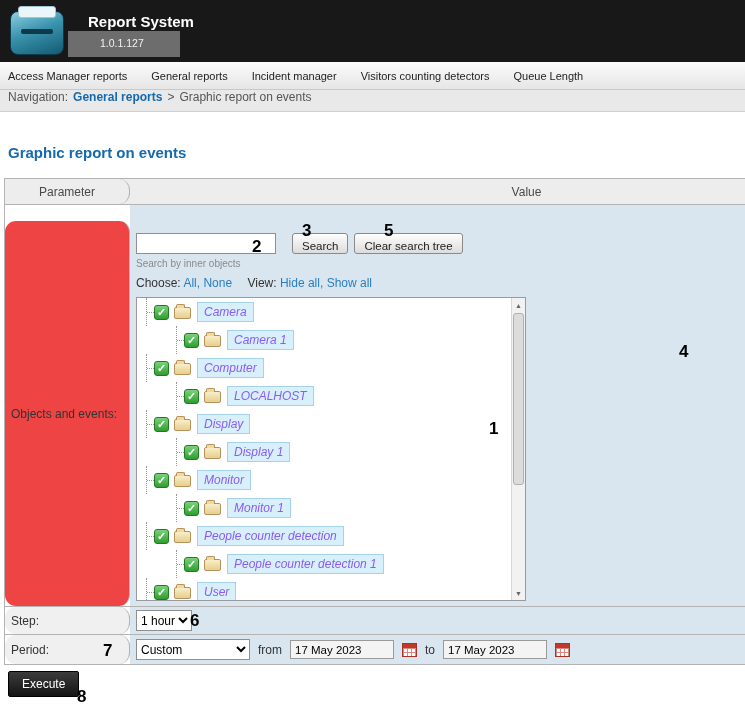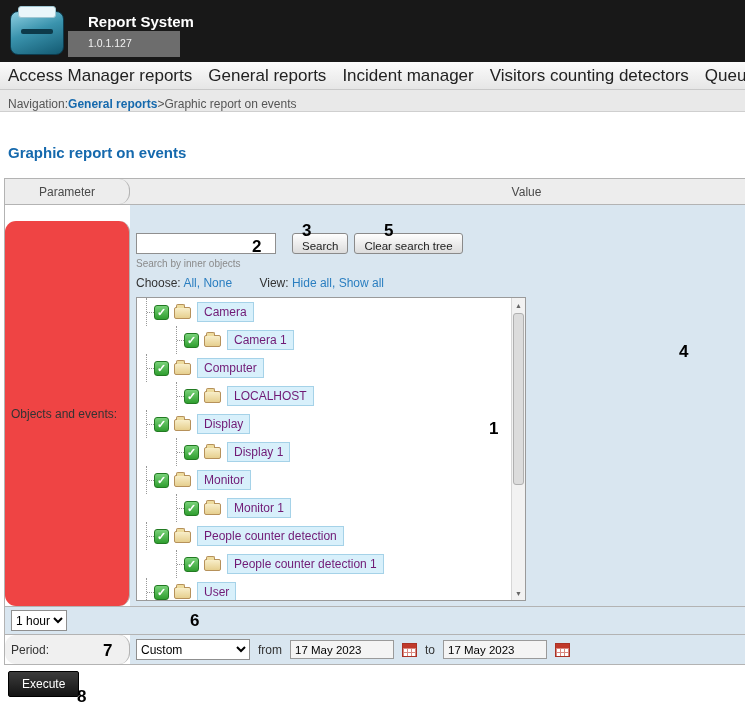--- a/index.html
+++ b/index.html
@@ -8,30 +8,30 @@
 
   
   .top-header { position: relative; height: 62px; background: #181818; }
   .brand-badge { position: absolute; left: 68px; top: 31px; width: 112px; height: 26px; background: #6d6d6d; }
   .logo { position: absolute; left: 10px; top: 5px; width: 54px; height: 51px; }
   .logo-body { position: absolute; left: 0; top: 6px; width: 54px; height: 44px; border-radius: 8px;
     background: linear-gradient(160deg, #8fd0e2 0%, #3a93ad 45%, #135a72 100%); border: 1px solid #0c3b4d; }
   .logo-top { position: absolute; left: 8px; top: 1px; width: 38px; height: 12px; background: #eaf6fa; border: 1px solid #9fc6d2; border-radius: 3px; }
   .logo-slot { position: absolute; left: 11px; top: 24px; width: 32px; height: 5px; background: #0d3a4a; border-radius: 2px; }
   .brand-title { position: absolute; left: 88px; top: 13px; color: #ffffff; font-size: 15px; font-weight: bold; }
-  .brand-version { position: absolute; left: 88px; top: 37px; color: #f2f2f2; font-size: 10.5px; }
+  .brand-version { position: absolute; left: 100px; top: 37px; color: #f2f2f2; font-size: 10.5px; }
 
   
   .menubar { height: 28px; background: linear-gradient(#fbfbfb, #e6e6e6); border-bottom: 1px solid #c9c9c9;
-    display: flex; align-items: center; gap: 16px; padding: 0 8px; font-size: 17px; color: #222; }
+    display: flex; align-items: center; gap: 24px; padding: 0 8px; font-size: 11px; color: #222; }
   .menubar .menu-item { white-space: nowrap; cursor: pointer; }
 
   
   .breadcrumb { height: 22px; background: #e9e9e9; border-bottom: 1px solid #cfcfcf;
-    display: flex; align-items: flex-end; padding: 0 8px; font-size: 12px; color: #555; }
+    display: flex; align-items: flex-start; padding: 0 8px; font-size: 12px; color: #555; gap: 5px; }
   .breadcrumb .bc-link { color: #1569ad; font-weight: bold; cursor: pointer; }
 
   
   .page-title { margin: 32px 0 0 8px; color: #1569ad; font-size: 15px; font-weight: bold; height: 18px; }
 
   
   .report-table { margin: 16px 0 0 4px; width: 920px; border: 1px solid #b3b3b3; font-size: 12px; }
   .trow { display: flex; }
   .trow + .trow { border-top: 1px solid #b3b3b3; }
   .cell-param { width: 125px; flex: 0 0 125px; border-right: 1px solid #b3b3b3; border-radius: 11px; }
@@ -43,38 +43,38 @@
   .objects-row .cell-value { background: #d9e6f0; position: relative; padding: 28px 0 0 6px; }
 
   .search-line { display: flex; align-items: center; }
   .search-input { width: 140px; height: 21px; border: 1px solid #8f8f8f; background: #fff; padding: 0 4px; font: inherit; }
   .btn { height: 21px; background: linear-gradient(#fefefe, #dcdcdc); border: 1px solid #8a8a8a; border-radius: 3px;
     font-family: inherit; font-size: 11.5px; color: #222; padding: 6px 9px; margin-left: 6px; cursor: pointer; }
   .btn.search-btn { margin-left: 16px; }
   .hint { color: #8a8a8a; font-size: 10px; margin-top: 4px; }
   .choose-line { margin-top: 7px; color: #333; }
   .choose-line .lnk { color: #2a7ec0; cursor: pointer; }
-  .choose-line .view-group { margin-left: 24px; }
+  .choose-line .view-group { margin-left: 12px; }
 
   
   .tree { margin-top: 7px; width: 390px; height: 304px; background: #fff; border: 1px solid #9a9a9a; position: relative; overflow: hidden; }
   .tree-inner { position: absolute; left: 0; top: 0; right: 14px; bottom: 0; overflow: hidden; padding-left: 4px; }
   .node { display: flex; align-items: center; height: 28px; cursor: pointer; }
   .node.lvl1 { padding-left: 30px; }
   .conn { width: 13px; height: 28px; position: relative; flex: 0 0 13px; }
   .conn::before { content: ""; position: absolute; left: 5px; top: 0; height: 100%; border-left: 1px dotted #999; }
   .conn::after { content: ""; position: absolute; left: 6px; top: 14px; width: 7px; border-top: 1px dotted #999; }
   .cb { width: 15px; height: 15px; flex: 0 0 15px; background: linear-gradient(#79d279, #2f9e2f); border: 1px solid #227a22;
     border-radius: 3px; color: #fff; font-size: 11px; font-weight: bold; line-height: 1;
     display: flex; align-items: center; justify-content: center; margin-right: 5px; }
   .folder { width: 17px; height: 12px; flex: 0 0 17px; background: linear-gradient(#f8eec9, #e6cf8e);
     border: 1px solid #b6915a; border-radius: 2px; position: relative; margin-right: 6px; margin-top: 2px; }
   .folder::before { content: ""; position: absolute; top: -4px; left: 1px; width: 7px; height: 3px; background: #eedc9e;
     border: 1px solid #b6915a; border-bottom: none; border-radius: 2px 2px 0 0; }
-  .chip { color: #701a75; background: #d8f0fb; border: 1px solid #a5d2e8; padding: 2px 6px; white-space: nowrap; }
+  .chip { color: #8b5cf6; background: #d8f0fb; border: 1px solid #a5d2e8; padding: 2px 6px; white-space: nowrap; font-style: italic; }
 
   .scrollbar { position: absolute; top: 0; right: 0; bottom: 0; width: 14px; background: #f2f2f2; border-left: 1px solid #d6d6d6; }
   .scroll-btn { position: absolute; left: 0; width: 13px; height: 14px; display: flex; align-items: center; justify-content: center;
     font-size: 7px; color: #666; cursor: pointer; }
   .scroll-up { top: 0; }
   .scroll-down { bottom: 0; }
   .scroll-thumb { position: absolute; left: 1px; top: 15px; width: 11px; height: 172px; background: #dcdcdc;
     border: 1px solid #b0b0b0; border-radius: 3px; cursor: pointer; }
 
   
@@ -252,20 +252,21 @@
             <div class="scroll-btn scroll-up">▲</div>
             <div class="scroll-thumb"></div>
             <div class="scroll-btn scroll-down">▼</div>
           </div>
         </div>
 
       </div>
     </div>
 
     <div class="trow step-row">
+      <div class="cell-param">Step:</div>
       <div class="cell-value">
         <select class="step-select">
           <option>1 hour</option>
         </select>
       </div>
     </div>
 
     <div class="trow period-row">
       <div class="cell-param">Period:</div>
       <div class="cell-value">

